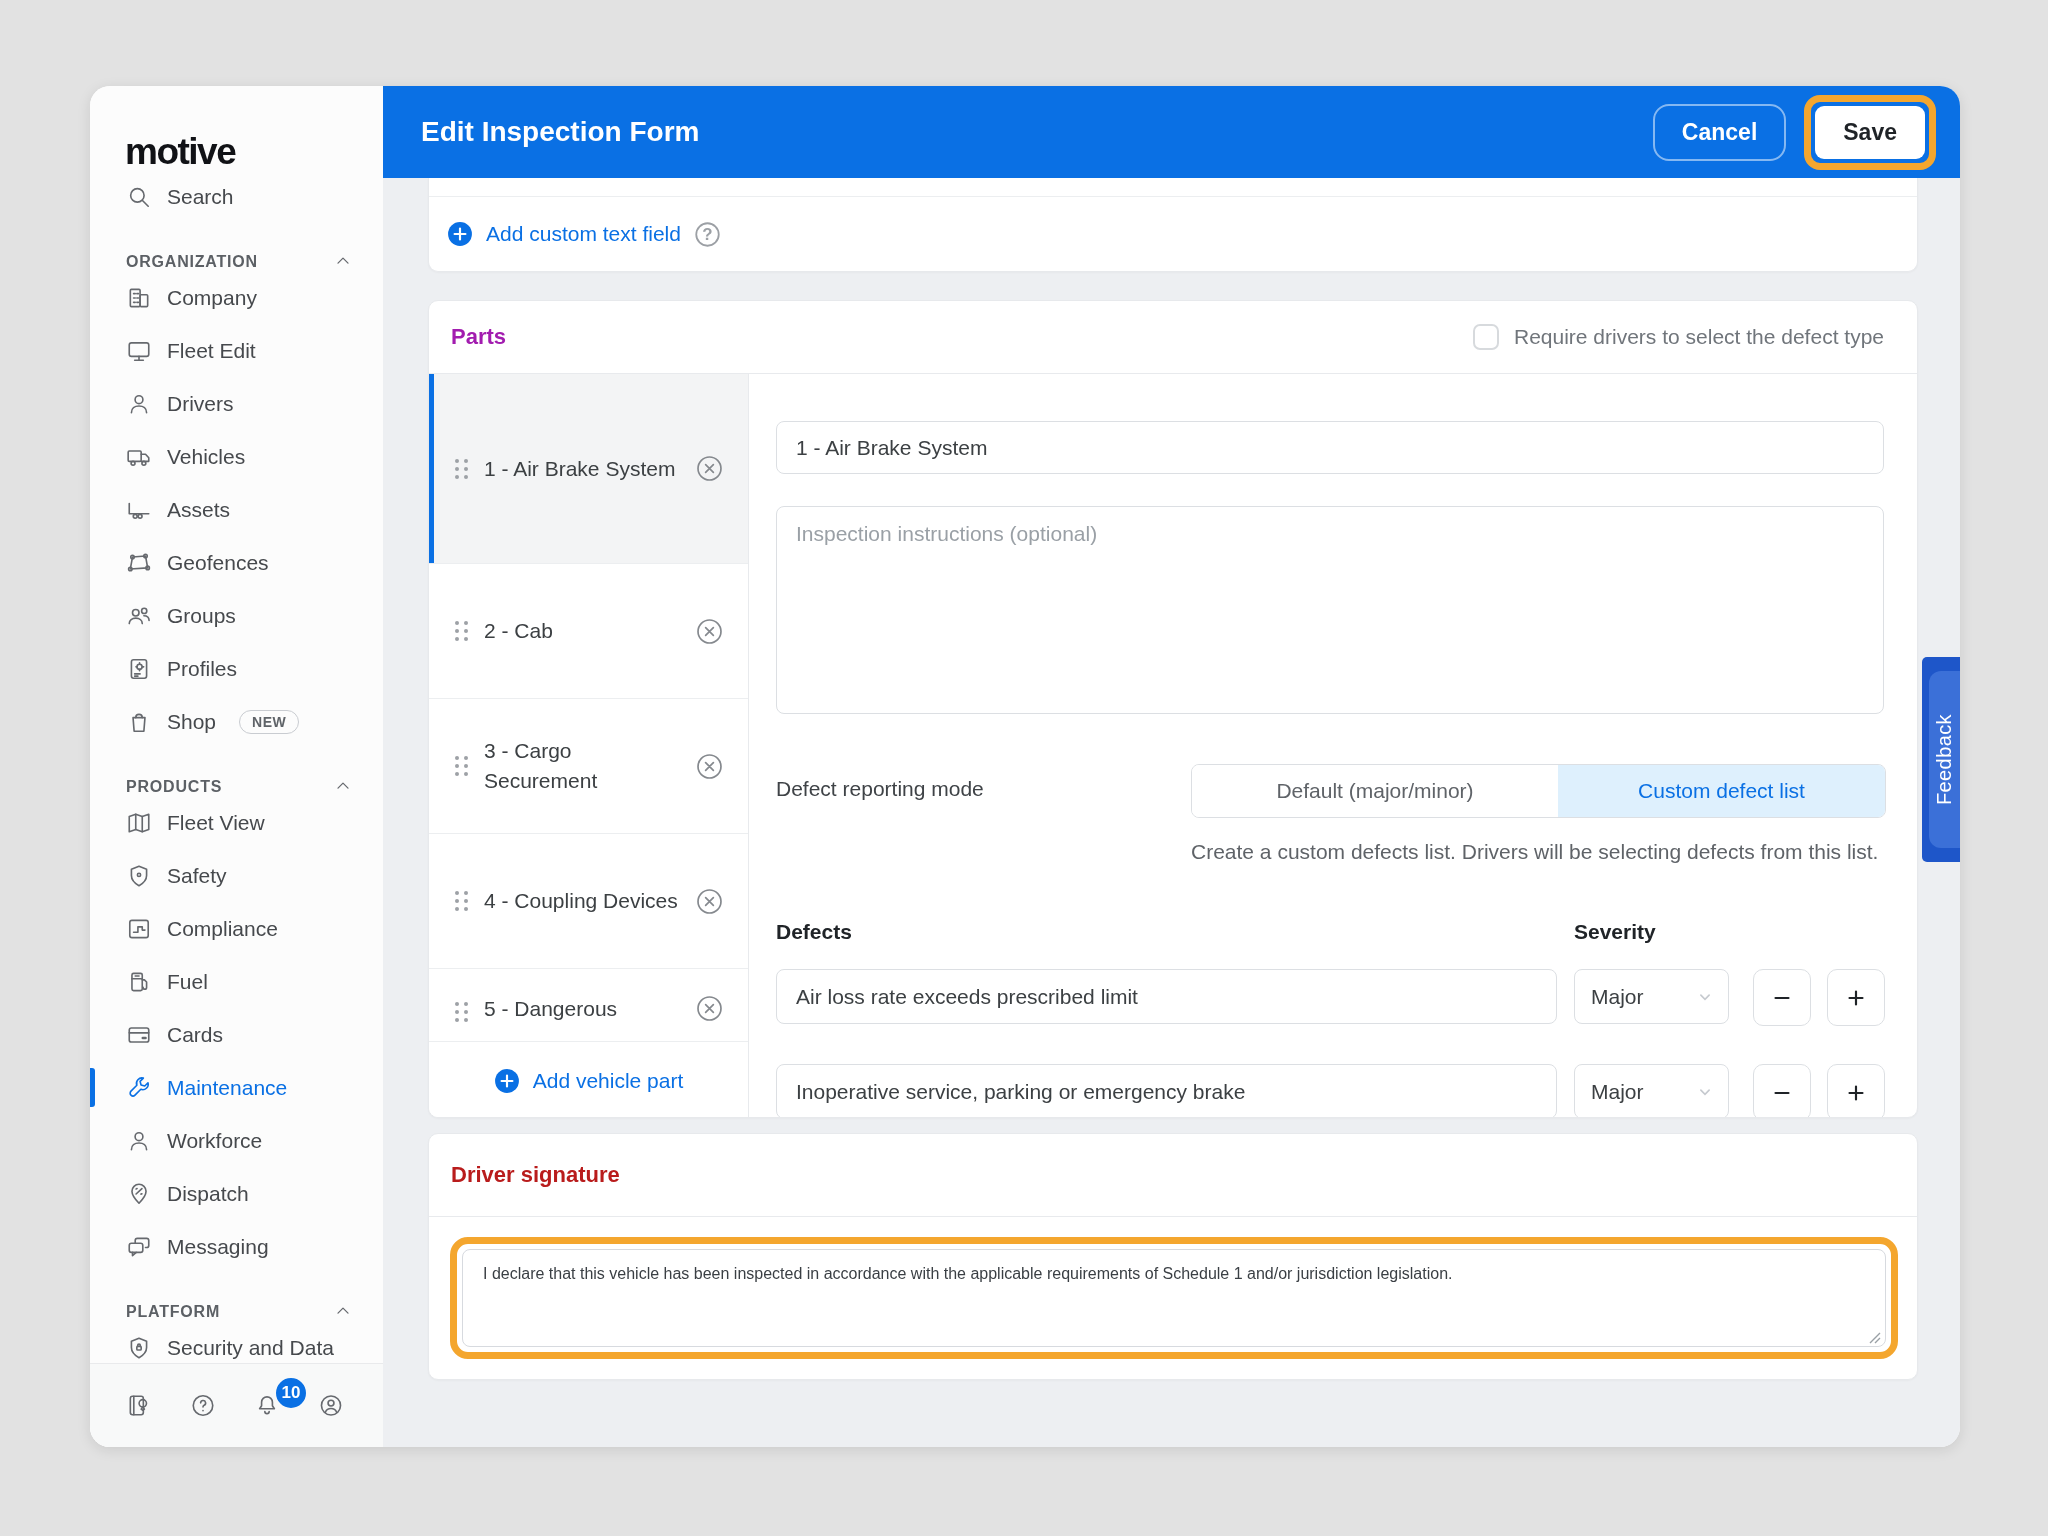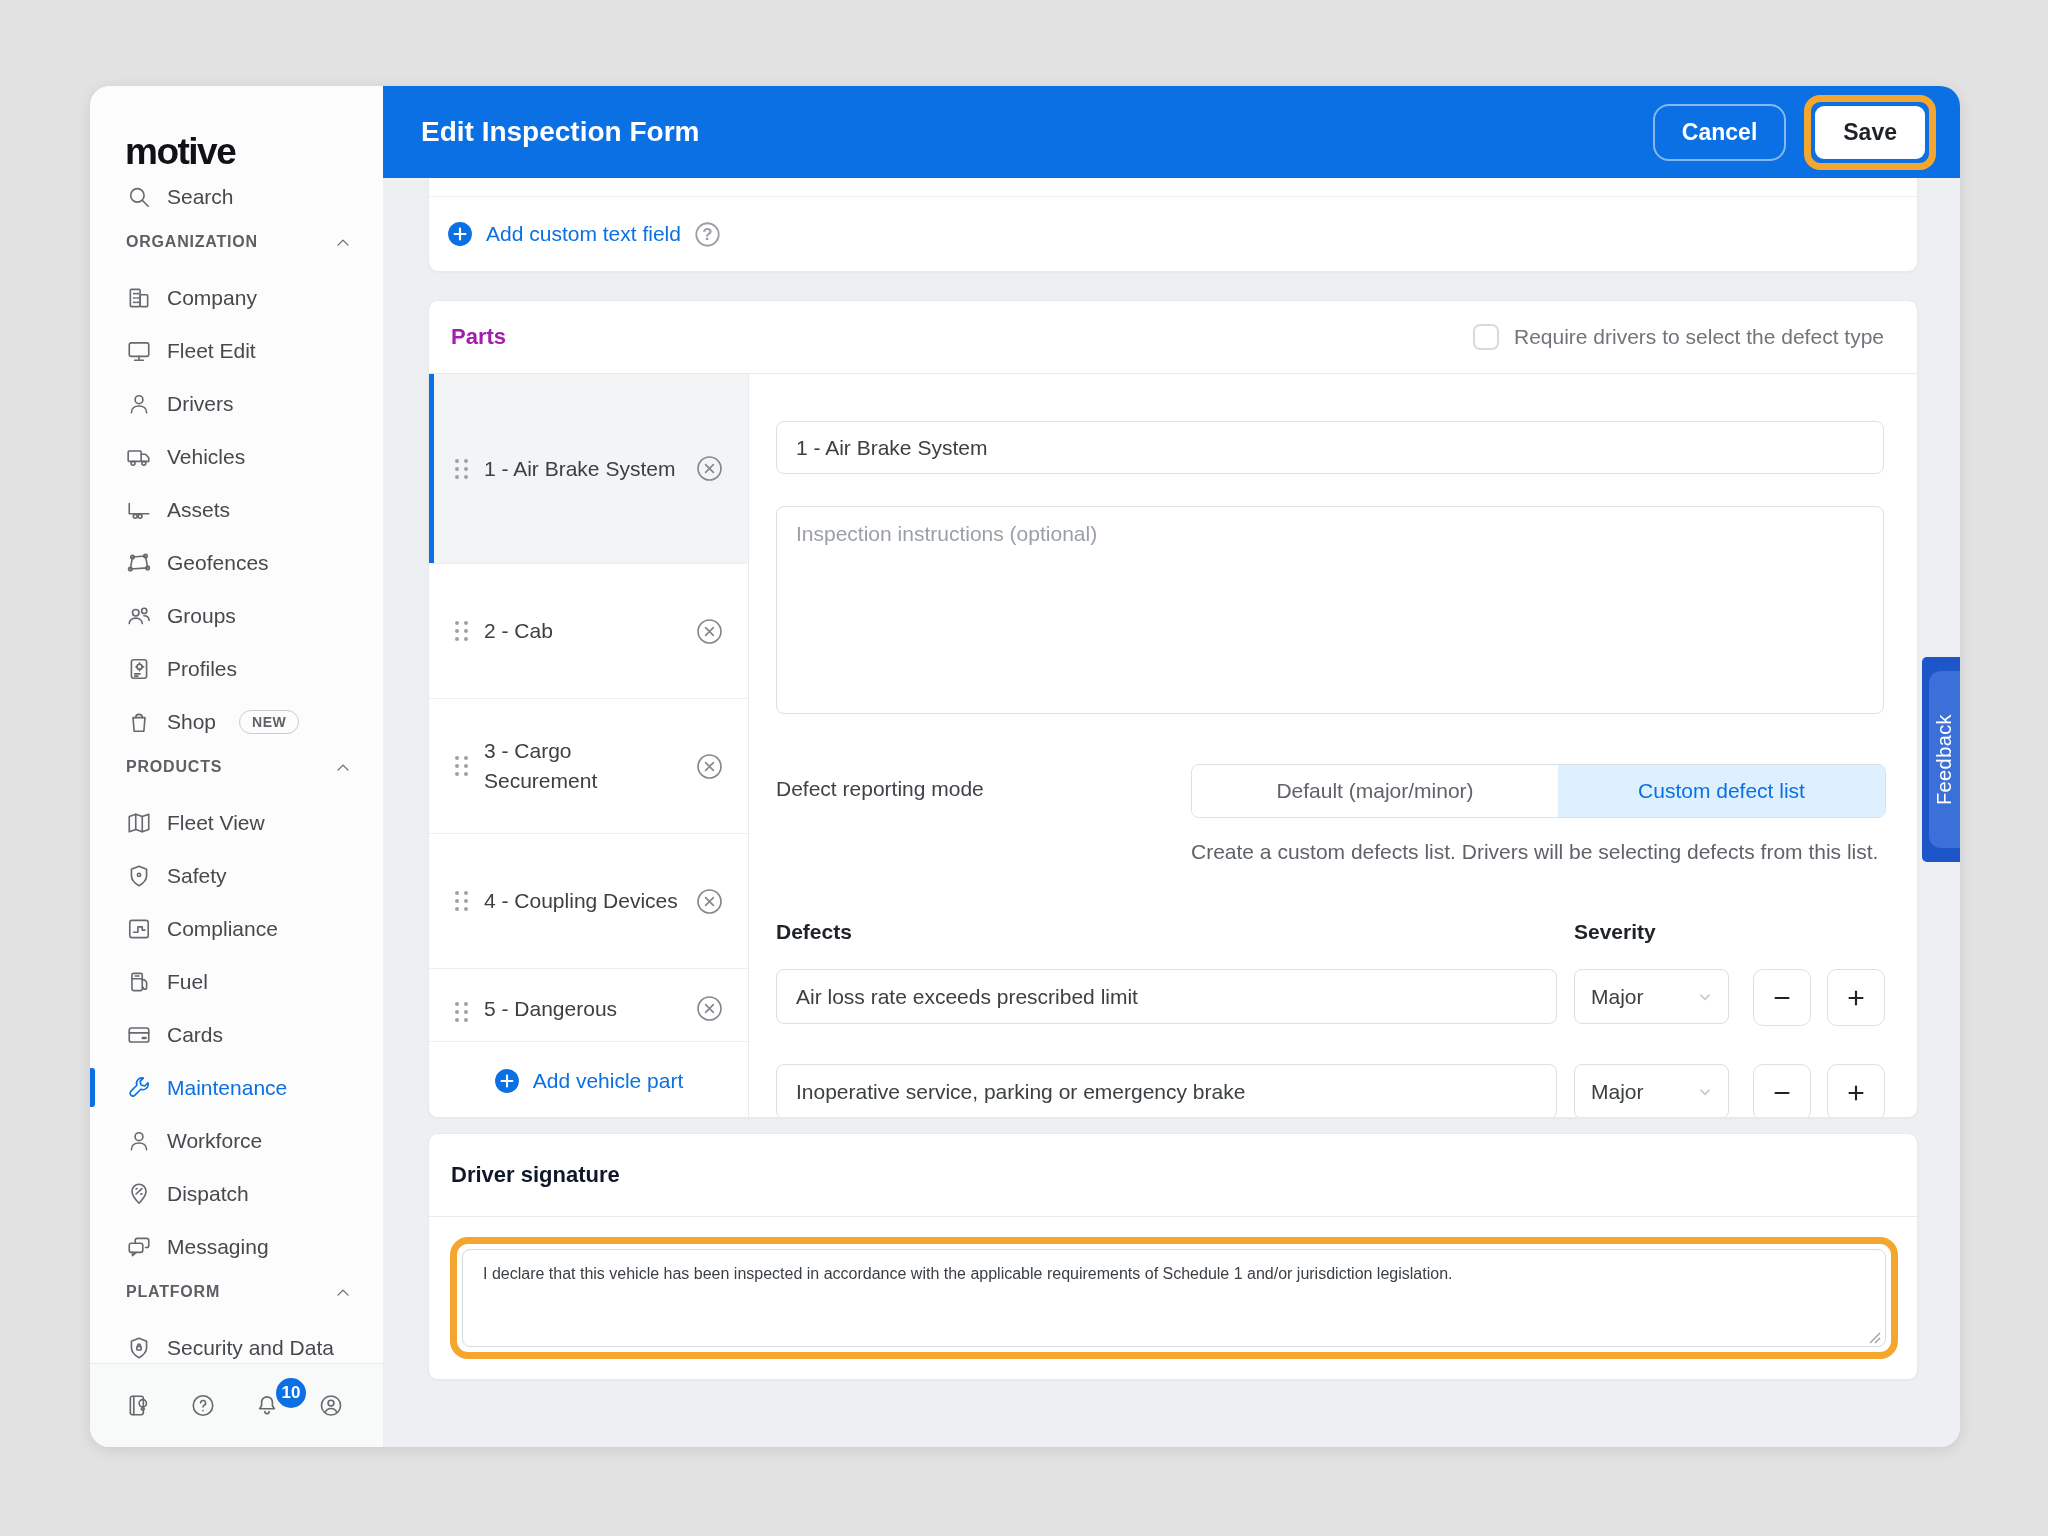--- a/index.html
+++ b/index.html
@@ -6,21 +6,21 @@
   .stage{position:relative;width:2048px;height:1536px;background:#e2e2e2;overflow:hidden;}
   .window{position:absolute;left:90px;top:86px;width:1870px;height:1361px;background:#fcfcfc;border-radius:20px;overflow:hidden;box-shadow:0 3px 14px rgba(0,0,0,.10);}
   
   .sidebar{position:absolute;left:0;top:0;width:293px;height:100%;background:#fcfcfc;border-right:1px solid #ededef;}
   .logo-row{height:84px;display:flex;align-items:flex-end;padding-left:35px;box-sizing:border-box;}
   .logo{font-size:37px;font-weight:800;letter-spacing:-1.5px;color:#111216;line-height:1;}
   .srow{height:53px;display:flex;align-items:center;gap:15px;padding:0 20px 0 36px;cursor:pointer;position:relative;}
   .srow .lbl{font-size:21px;color:#46494d;}
   .srow.active .lbl{color:#0a70e4;font-weight:500;}
   .srow.active::before{content:"";position:absolute;left:0;top:7px;width:5px;height:39px;background:#0a70e4;border-radius:0 3px 3px 0;}
-  .shead{height:48px;display:flex;align-items:flex-start;justify-content:space-between;padding:10px 30px 0 36px;box-sizing:border-box;}
+  .shead{height:48px;display:flex;align-items:flex-end;justify-content:space-between;padding:10px 30px 0 36px;box-sizing:border-box;}
   .shead .ht{font-size:16px;font-weight:700;color:#5c6065;letter-spacing:.8px;}
   .nicon{width:26px;height:26px;flex:0 0 26px;display:inline-flex;}
   .nicon svg{width:100%;height:100%;stroke:#66696e;fill:none;stroke-width:1.5;stroke-linecap:round;stroke-linejoin:round;}
   .srow.active .nicon svg{stroke:#0a70e4;}
   .new-pill{margin-left:8px;font-size:14px;font-weight:600;color:#5f6368;border:1.5px solid #c9ccd1;border-radius:999px;padding:3px 12px;letter-spacing:.5px;}
   .side-bottom{position:absolute;left:0;bottom:0;width:100%;height:84px;border-top:1px solid #e9eaec;background:#f8f9f9;display:flex;align-items:center;gap:38px;padding-left:36px;box-sizing:border-box;}
   .side-bottom .nicon{width:27px;height:27px;}
   .badge{position:absolute;left:184px;top:12px;width:34px;height:34px;border-radius:50%;background:#0a70e4;color:#fff;font-size:17px;font-weight:700;display:flex;align-items:center;justify-content:center;border:2px solid #f8f9f9;box-sizing:border-box;z-index:2;}
   
   .appheader{position:absolute;left:293px;top:0;width:1577px;height:92px;background:#0a70e4;display:flex;align-items:center;padding:0 24px 0 38px;box-sizing:border-box;}
@@ -71,21 +71,21 @@
   .col-h{position:absolute;font-size:21px;font-weight:700;color:#202428;}
   .defects-h{left:27px;top:546px;}
   .severity-h{left:825px;top:546px;}
   .drow .dinput{left:27px;width:781px;height:55px;}
   .dselect{position:absolute;left:825px;width:155px;height:55px;border:1px solid #dcdfe3;border-radius:8px;background:#fff;display:flex;align-items:center;justify-content:space-between;padding:0 12px 0 16px;box-sizing:border-box;font-size:21px;color:#3c4043;cursor:pointer;}
   .sqbtn{position:absolute;width:56px;height:55px;border:1px solid #dcdfe3;border-radius:10px;background:#fff;display:flex;align-items:center;justify-content:center;cursor:pointer;}
   .sqbtn svg{width:26px;height:26px;stroke:#1f2327;stroke-width:2;stroke-linecap:round;fill:none;}
   .minus{left:1004px;} .plus{left:1078px;}
   .card3{top:955px;height:247px;}
   .sig-header{height:82px;display:flex;align-items:center;padding-left:22px;border-bottom:1px solid #e8eaed;}
-  .sig-title{font-size:22px;font-weight:700;color:#0f172a;}
+  .sig-title{font-size:22px;font-weight:700;color:#b91c1c;}
   .sig-ring{position:absolute;left:21px;top:103px;width:1448px;border:7px solid #f4a62e;border-radius:18px;padding:5px;box-sizing:border-box;}
   .sig-area{position:relative;width:100%;height:98px;border:1px solid #d7dadf;border-radius:8px;box-sizing:border-box;padding:15px 32px 10px 20px;font-size:16px;color:#3a3f44;font-family:inherit;resize:none;background:#fff;display:block;}
   .resize-h{position:absolute;right:10px;bottom:9px;width:13px;height:13px;pointer-events:none;}
   .resize-h svg{stroke:#9aa0a6;stroke-width:1.4;}
   
   .feedback{position:absolute;left:1539px;top:479px;width:38px;height:205px;background:#1e56c9;border-radius:5px 0 0 5px;padding:14px 0 14px 7px;box-sizing:border-box;cursor:pointer;}
   .feedback-inner{width:31px;height:177px;background:#3b70d8;border-radius:12px 0 0 12px;display:flex;align-items:center;justify-content:center;}
   .feedback-inner span{writing-mode:vertical-rl;transform:rotate(180deg);color:#fff;font-size:20px;letter-spacing:.4px;}
   .qmark{fill:#9ca0a5;font-size:15px;font-weight:700;font-family:"Liberation Sans",sans-serif;}
 </style>

